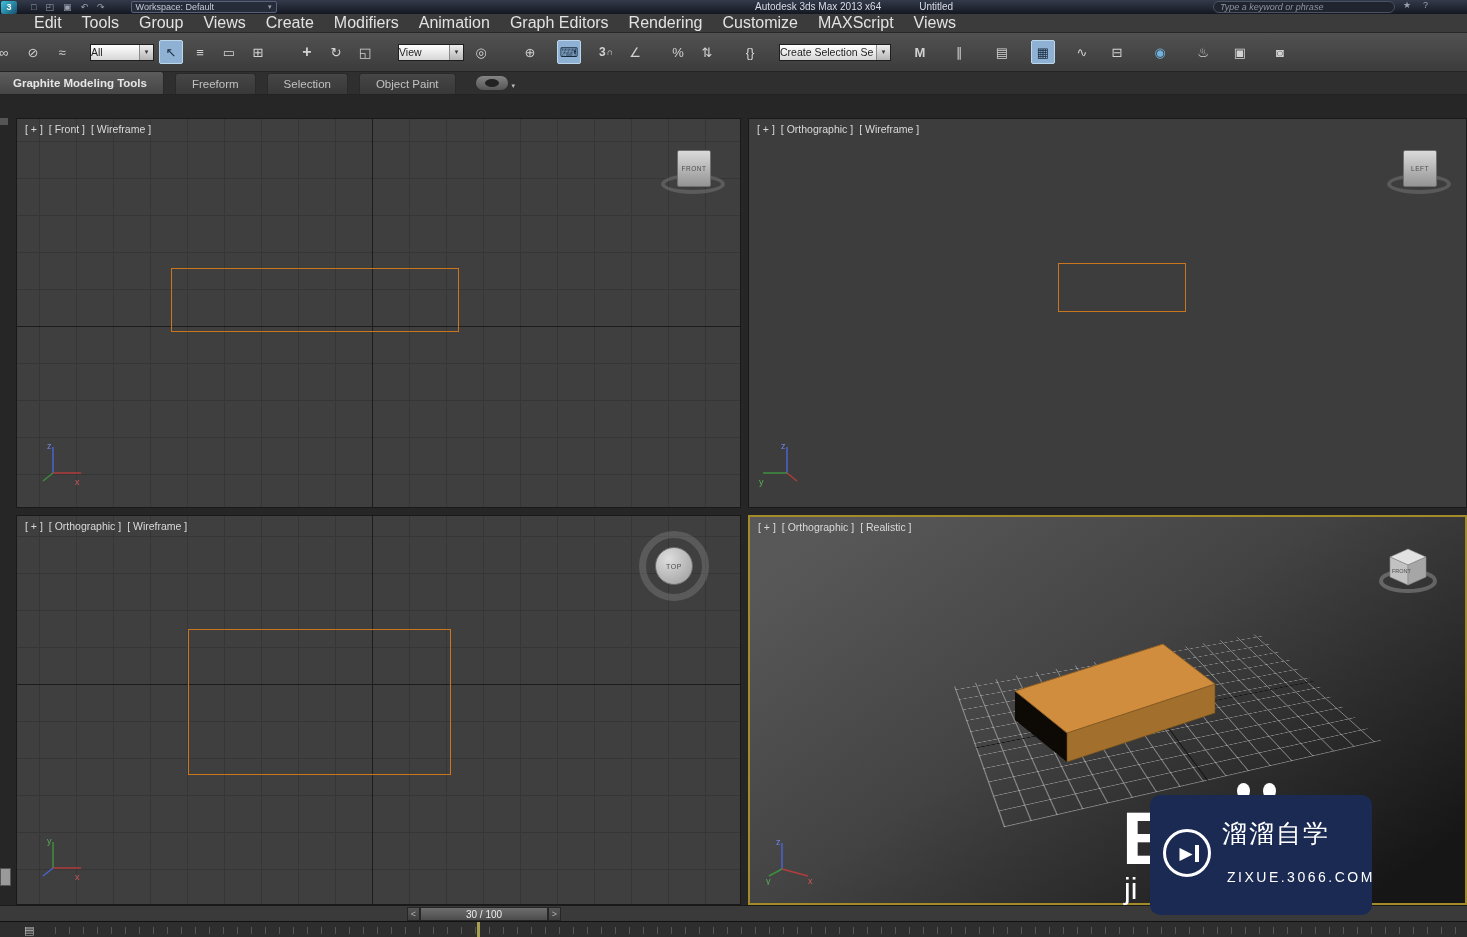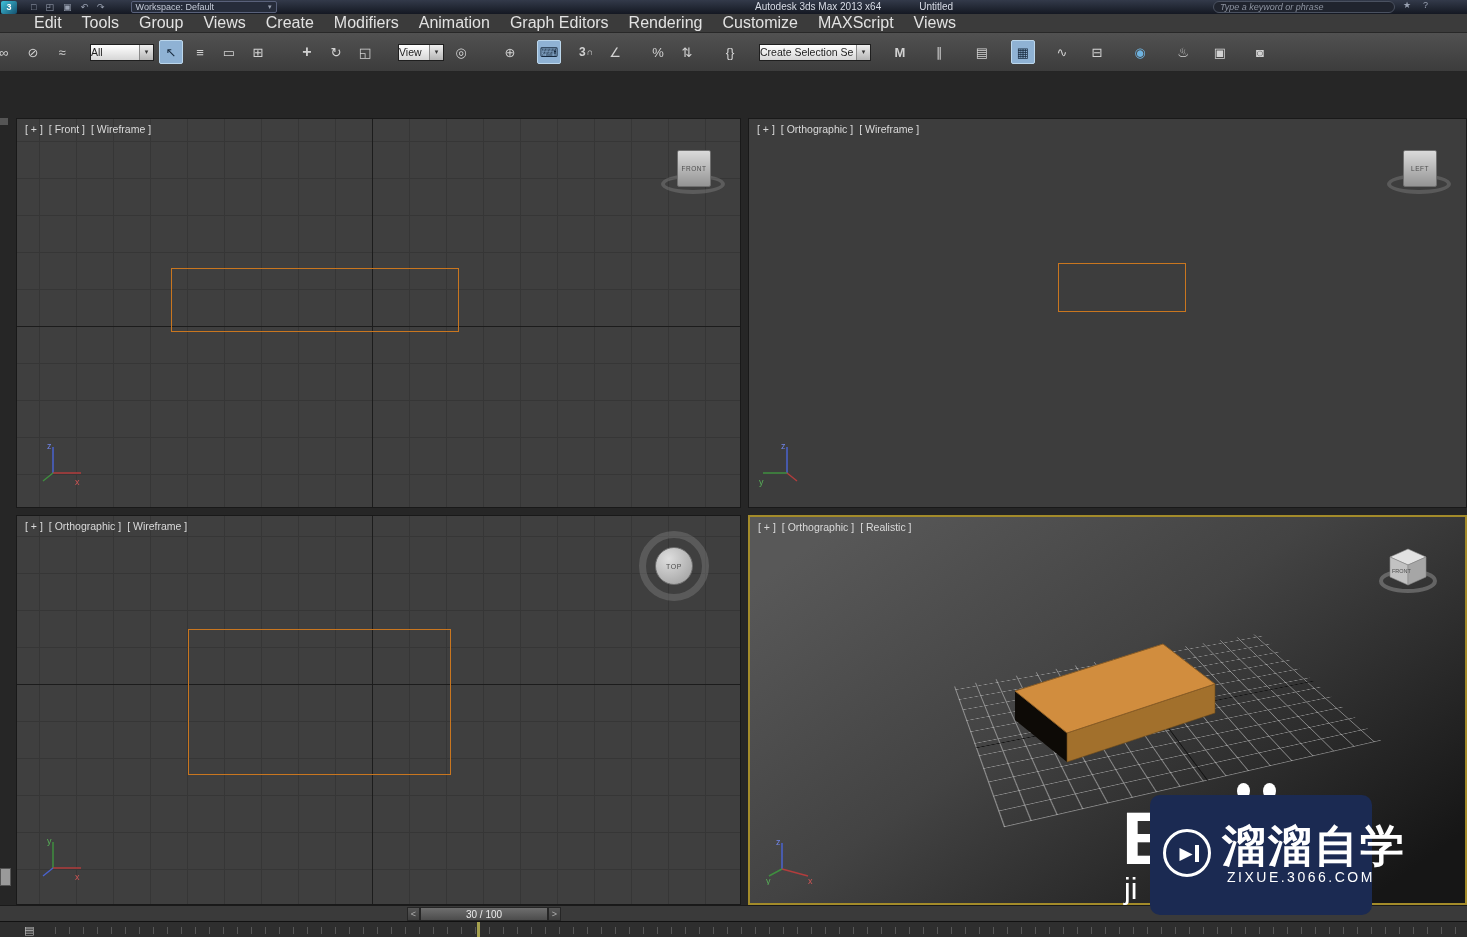--- a/index.html
+++ b/index.html
@@ -113,21 +113,21 @@
   
   .watermark{position:absolute;left:1122px;top:778px;width:262px;height:142px;z-index:60;color:#fff}
   .wm-letter{position:absolute;left:0;top:18px;font-size:74px;font-weight:bold}
   .wm-sub{position:absolute;left:2px;top:94px;font-size:30px;font-weight:normal}
   .wm-dot{position:absolute;top:5px;width:13px;height:16px;border-radius:50%;background:#fff}
   .wm-card{position:absolute;left:28px;top:17px;width:222px;height:120px;background:#1b2a52;border-radius:10px}
   .wm-logo{position:absolute;left:13px;top:34px;width:48px;height:48px;border:3px solid #fff;border-radius:50%;
     display:flex;align-items:center;justify-content:center}
   .wm-play{font-size:17px;color:#fff;margin-left:4px}
   .wm-bar{width:4px;height:17px;background:#fff;margin-left:2px}
-  .wm-brand{position:absolute;left:72px;top:22px;font-size:44px;font-weight:bold;letter-spacing:2px;white-space:nowrap}
+  .wm-brand{position:absolute;left:72px;top:22px;font-size:25px;font-weight:normal;letter-spacing:2px;white-space:nowrap}
   .wm-site{position:absolute;left:77px;top:74px;font-size:14px;letter-spacing:2.5px;white-space:nowrap}
 </style>
 </head>
 <body>
 
 <div id="root">
 
   <div class="titlebar">
     <div class="app-logo">3</div>
     <div class="qat">
@@ -178,21 +178,21 @@
     </div>
     <div class="ticon active">↖</div>
     <div class="ticon">≡</div>
     <div class="ticon">▭</div>
     <div class="ticon">⊞</div>
     <div class="sp" style="width:20px"></div>
     <div class="ticon" style="font-weight:bold;font-size:16px">+</div>
     <div class="ticon">↻</div>
     <div class="ticon">◱</div>
     <div class="sp" style="width:16px"></div>
-    <div class="combo" style="width:46px">
+    <div class="combo" style="width:66px">
       <span>View</span>
       <span class="arrow">▾</span>
     </div>
     <div class="ticon">◎</div>
     <div class="sp" style="width:20px"></div>
     <div class="ticon">⊕</div>
     <div class="sp" style="width:10px"></div>
     <div class="ticon active">⌨</div>
     <div class="sp" style="width:8px"></div>
     <div class="ticon">
@@ -225,20 +225,30 @@
     <div class="sp" style="width:14px"></div>
     <div class="ticon" style="color:#6fb3e0">◉</div>
     <div class="sp" style="width:14px"></div>
     <div class="ticon">♨</div>
     <div class="sp" style="width:8px"></div>
     <div class="ticon">▣</div>
     <div class="sp" style="width:11px"></div>
     <div class="ticon">◙</div>
   </div>
 
+  <div class="ribbon-tabs">
+    <div class="rtab active">Graphite Modeling Tools</div>
+    <div class="rtab">Freeform</div>
+    <div class="rtab">Selection</div>
+    <div class="rtab">Object Paint</div>
+    <div class="rpill">
+        <div class="dot"></div>
+      </div>
+    <div class="rpill-arr">▾</div>
+  </div>
 
   <div class="vp" style="left:16px;top:118px;width:725px;height:390px">
     <div class="vp-grid" style="background-position:22px 22px"></div>
     <div class="axis-v" style="left:355px"></div>
     <div class="axis-h" style="top:207px"></div>
     <div class="sel-rect" style="left:154px;top:149px;width:288px;height:64px"></div>
     <div class="vp-label">
       <span>[ + ]</span>
       <span>[ Front ]</span>
       <span>[ Wireframe ]</span>

